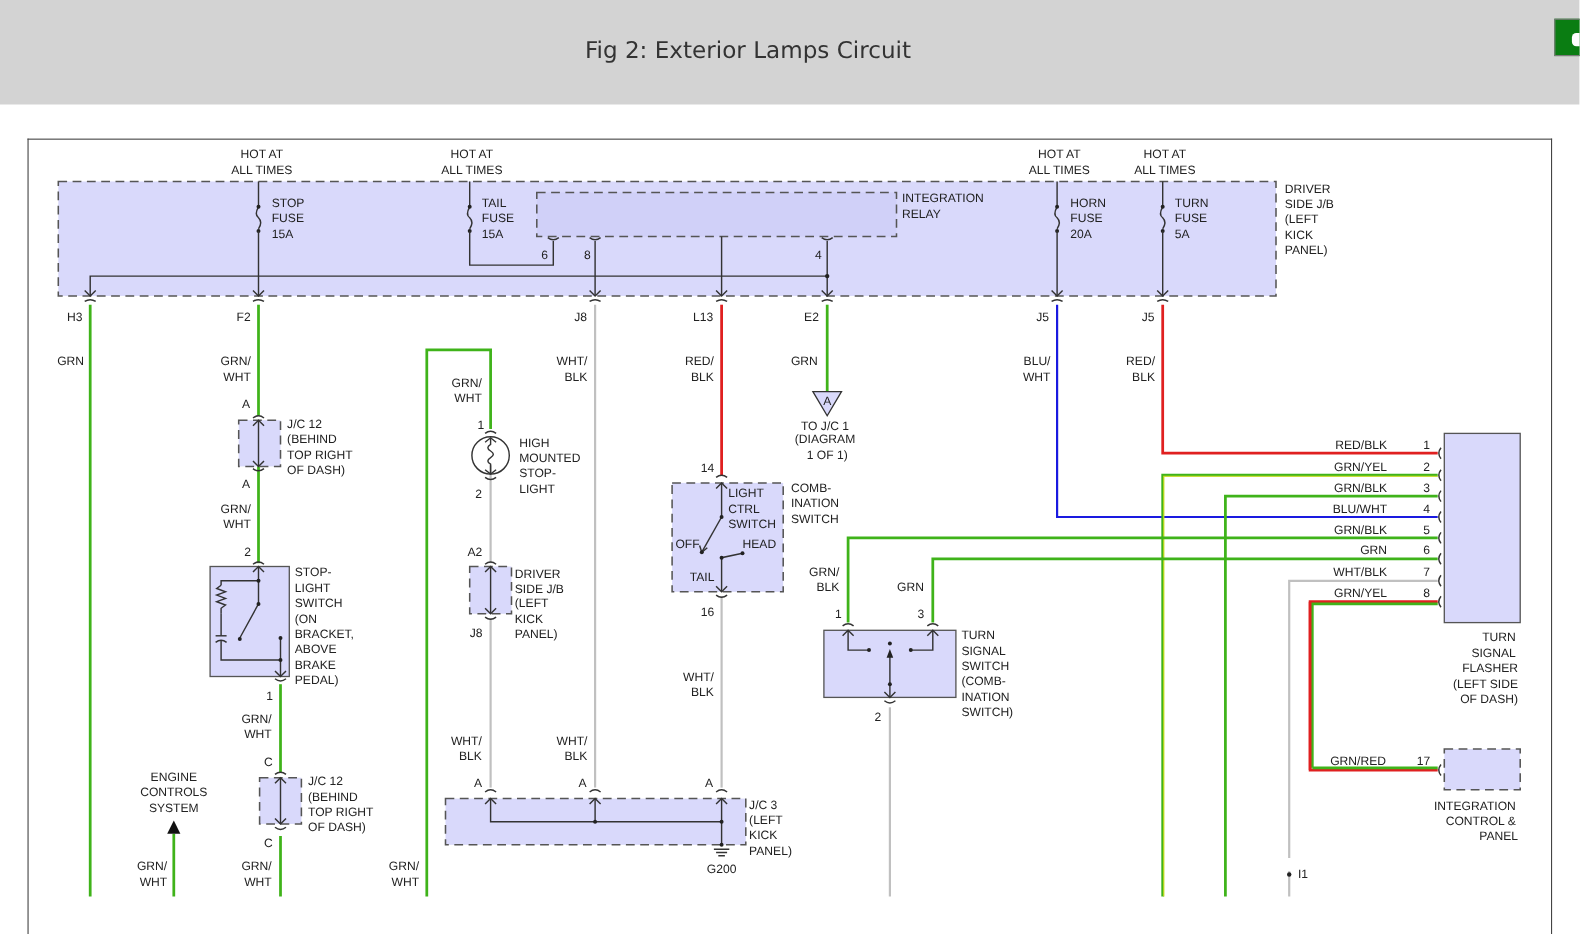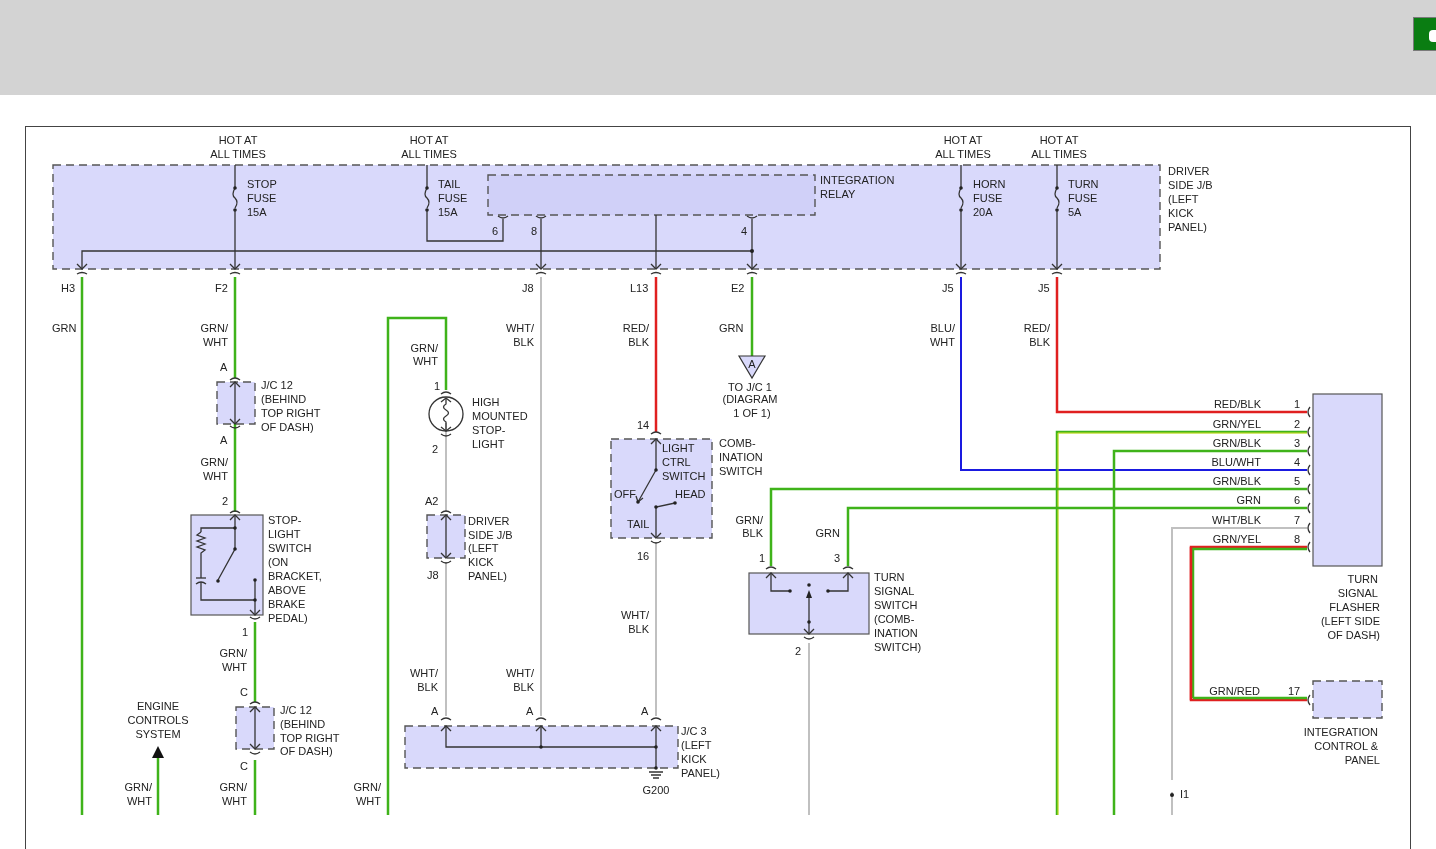--- a/index.html
+++ b/index.html
@@ -19,20 +19,21 @@
   .w-red { stroke:#e02020; stroke-width:2.5; fill:none; }
   .w-blu { stroke:#1a1ae0; stroke-width:2; fill:none; }
   .w-wht { stroke:#c0c0c0; stroke-width:2; fill:none; }
   .w-yel { stroke:#d8e020; stroke-width:1; fill:none; }
   .dot { fill:#222; }
 </style>
 </head>
 <body>
 
 <div class="header">
+  <div class="header-title">Fig 2: Exterior Lamps Circuit</div>
   <div class="corner-btn">
     <span class="glyph"></span>
   </div>
 </div>
 
 <div class="frame"></div>
 
 <svg width="1436" height="849" viewBox="0 0 1436 849">
 
   <rect class="box" x="53" y="165" width="1107" height="104"></rect>

